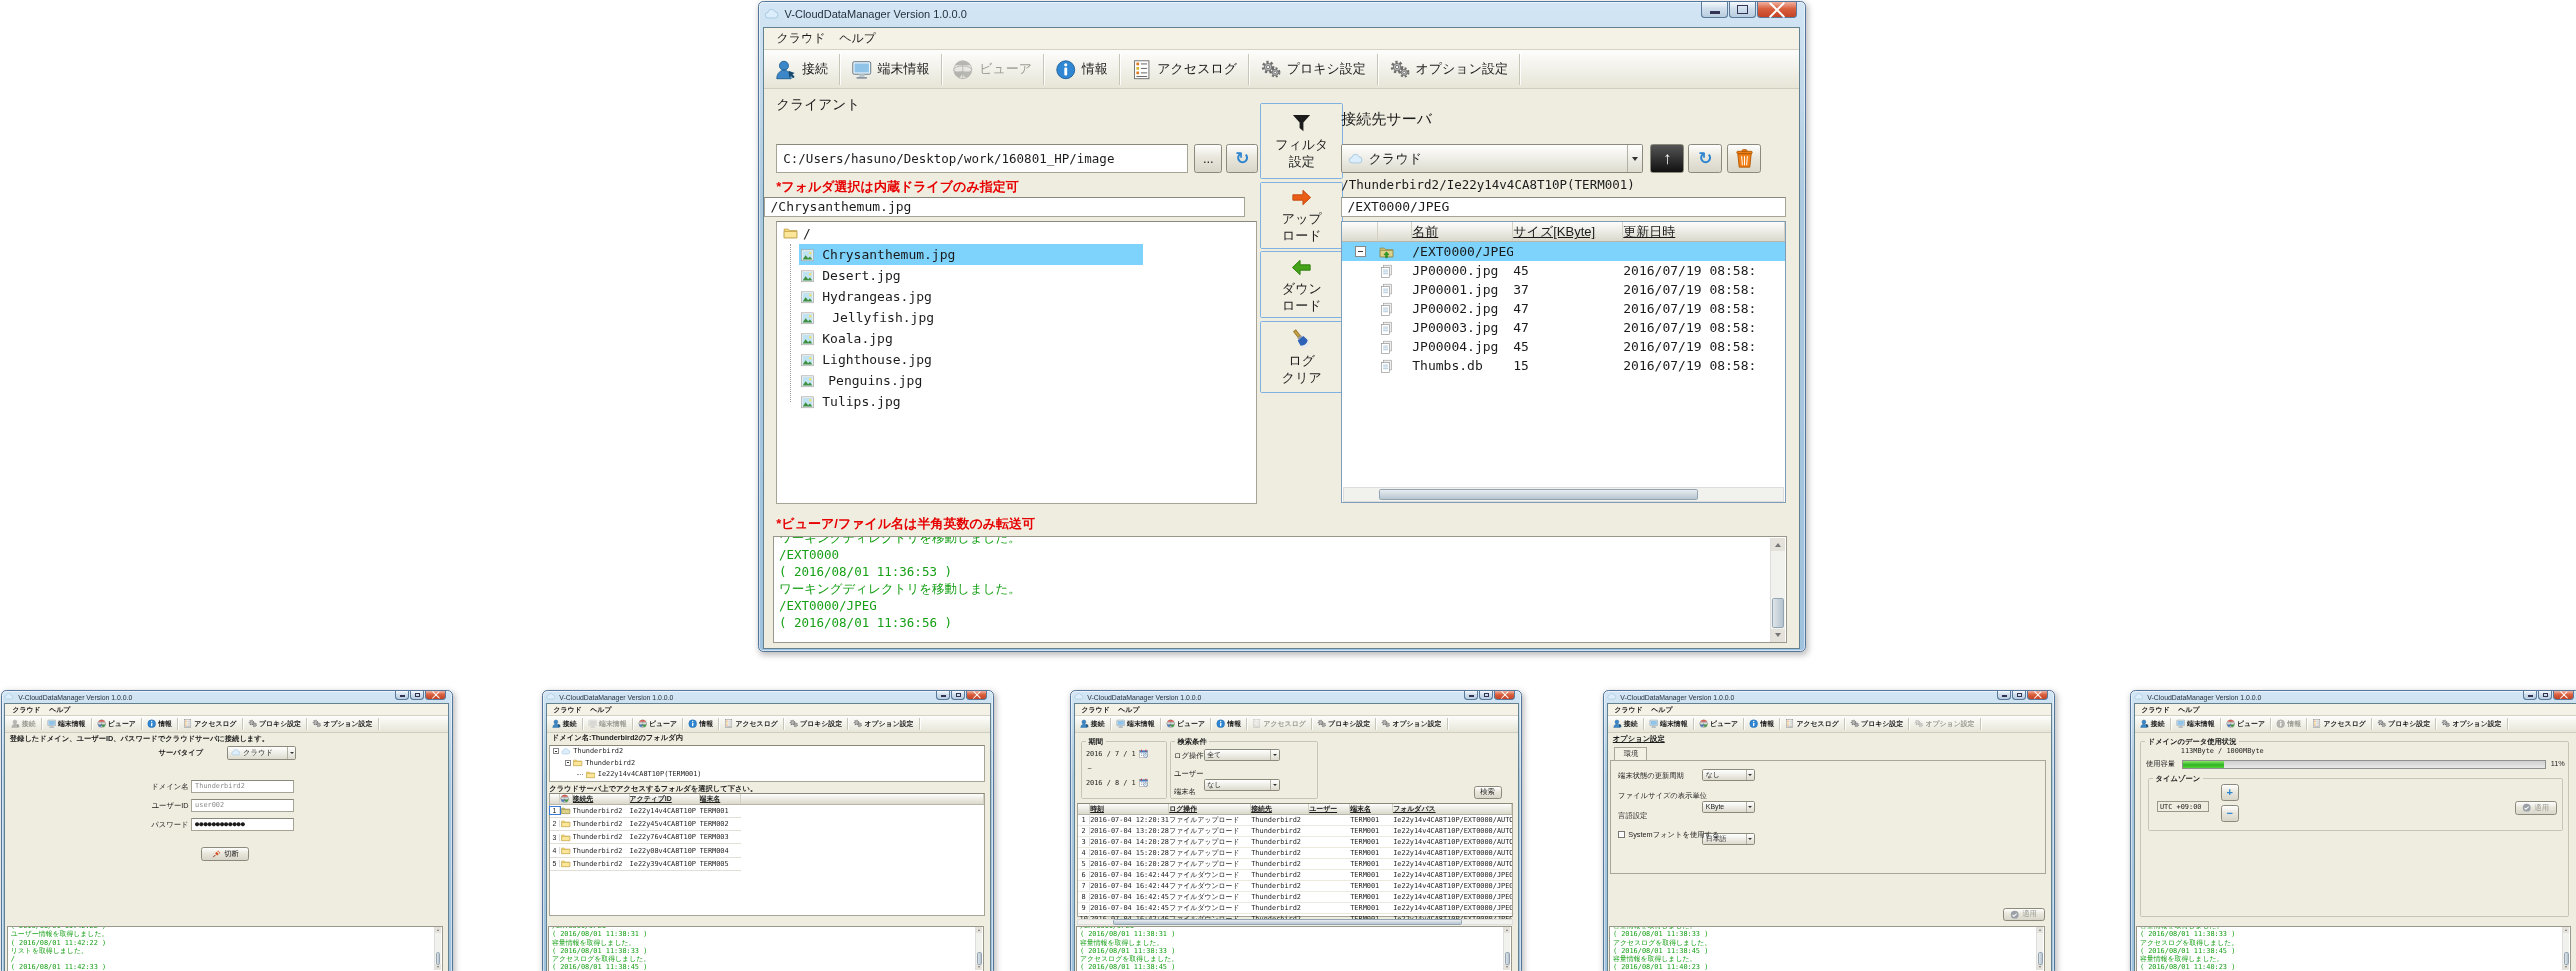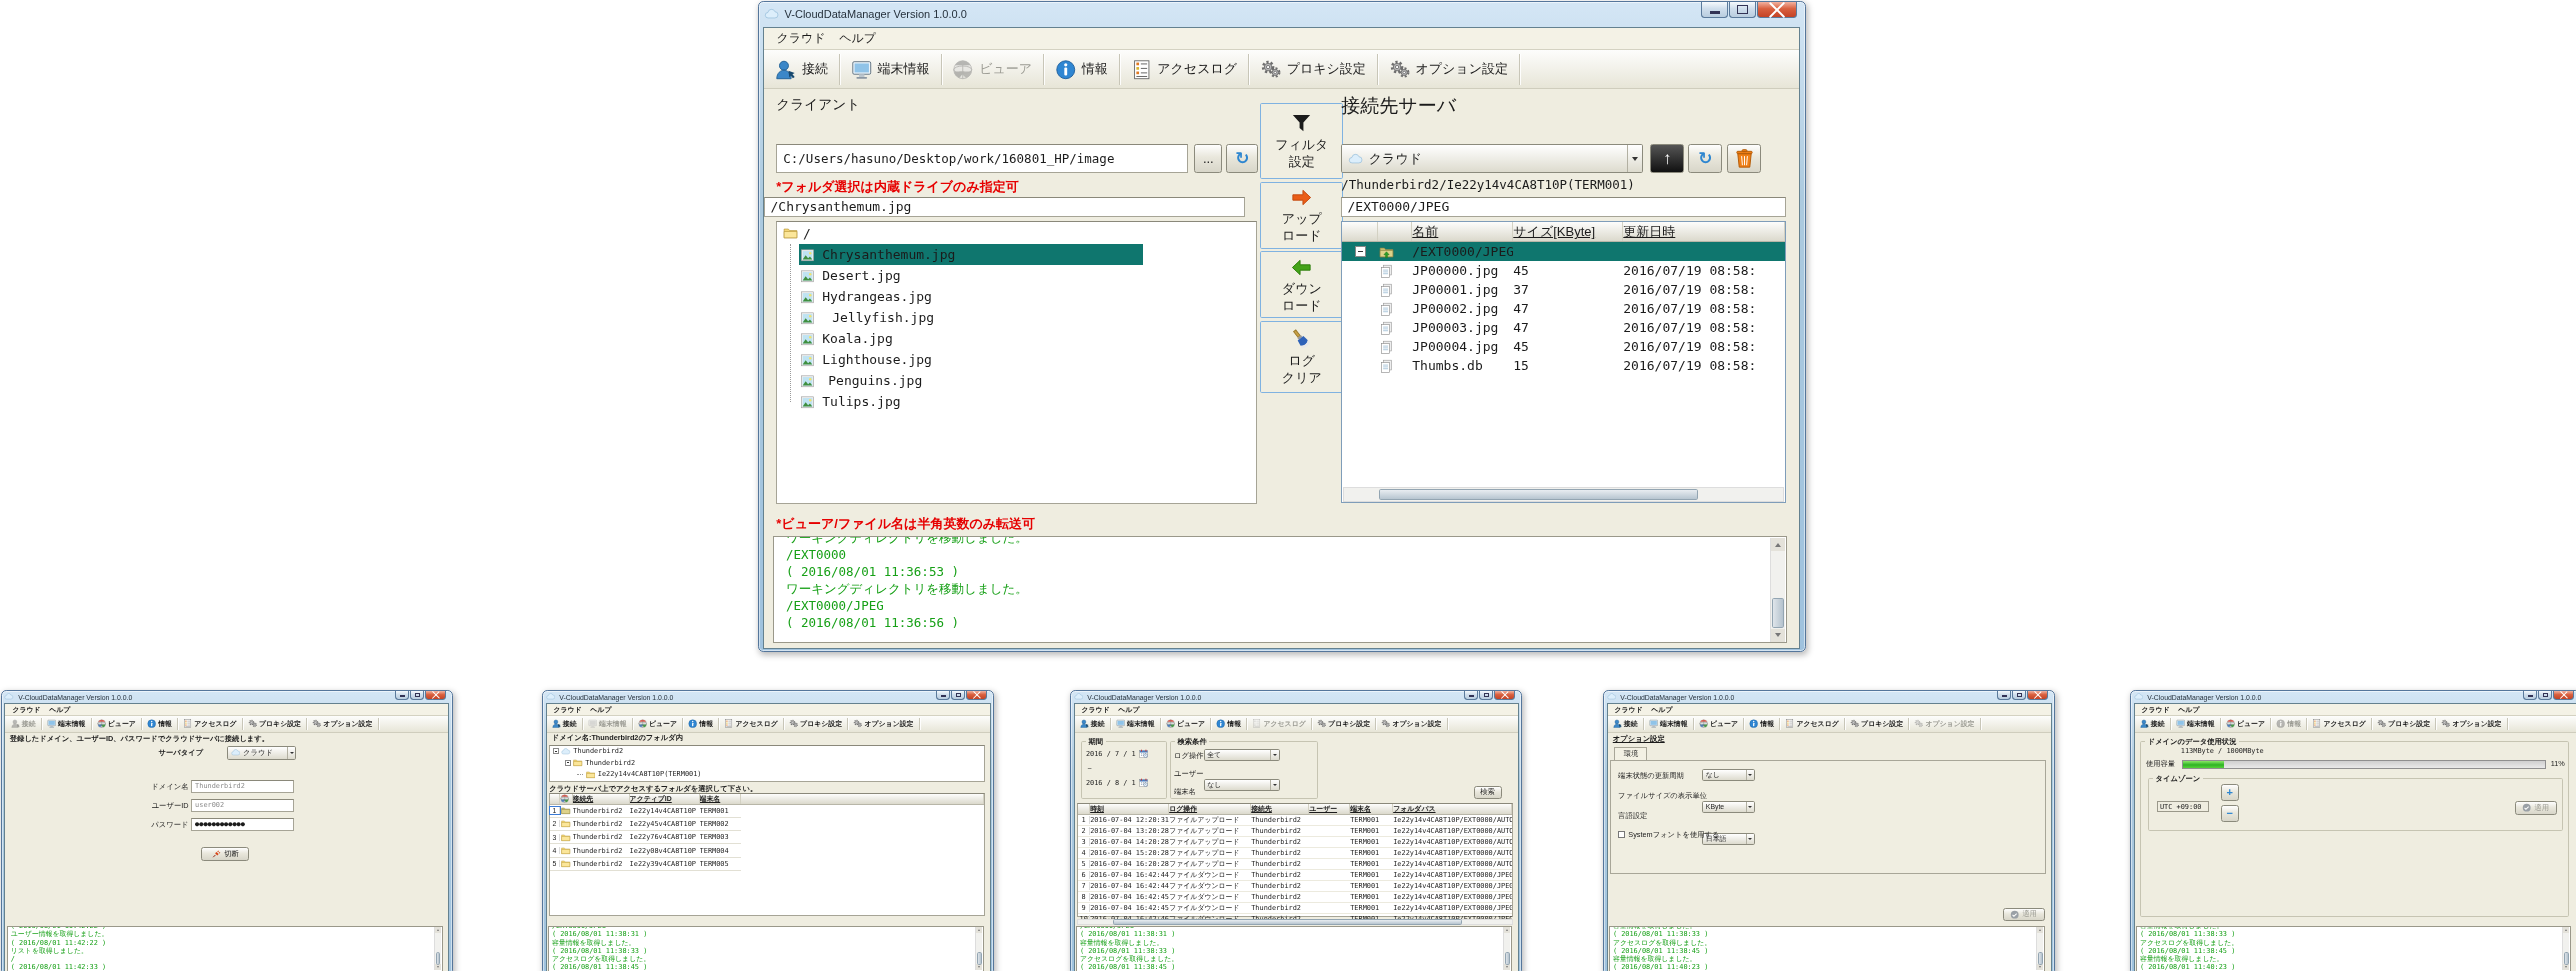--- a/index.html
+++ b/index.html
@@ -78,41 +78,41 @@
   .sm-dda .tri{border-left-width:2.1px;border-right-width:2.1px;border-top-width:2.6px;}
   .refg{color:#2e86d0;font-weight:bold;font-size:17px;line-height:1;}
   .upbtn{background:linear-gradient(#555,#111);}
   .upg{color:#fff;font-weight:bold;font-size:17px;line-height:1;}
 
   .fs{border:0.9px solid #c6c4b2;border-radius:1.7px;box-sizing:border-box;}
   .fsl{position:absolute;top:-5.2px;left:4.3px;background:#efede0;padding:0 2.6px;font-weight:bold;white-space:nowrap;}
 
   .logbox{position:absolute;background:#fff;border:0.9px solid #9a988a;overflow:hidden;box-sizing:border-box;}
   .loglines{color:#16a016;font-family:"DejaVu Sans Mono",monospace;white-space:nowrap;}
-  .lg .loglines{font-size:12.5px;line-height:17px;margin:-8.6px 12px 0;}
+  .lg .loglines{font-size:12.5px;line-height:17px;margin:-8.6px 5px 0;}
   .sm .loglines{font-size:6.9px;line-height:8.2px;margin:-4.3px 2.6px 0;}
   .vscroll{position:absolute;top:0.9px;right:0.9px;bottom:0.9px;background:#f1f1ee;border-left:0.9px solid #ddd;}
   .lg .vscroll{width:13.7px;} .sm .vscroll{width:6px;}
   .va{position:absolute;left:0;right:0;background:#e4e2da;display:flex;align-items:center;justify-content:center;}
   .lg .va{height:13px;} .sm .va{height:6px;}
   .va.up{top:0;} .va.dn{bottom:0;}
   .va span{width:0;height:0;border-left:3.4px solid transparent;border-right:3.4px solid transparent;}
   .va.up span{border-bottom:4.3px solid #777;} .va.dn span{border-top:4.3px solid #777;}
   .sm .va span{border-left-width:1.7px;border-right-width:1.7px;}
   .sm .va.up span{border-bottom-width:2.6px;} .sm .va.dn span{border-top-width:2.6px;}
   .vthumb{position:absolute;left:0.9px;right:0.9px;background:linear-gradient(90deg,#dfe5ea,#b4c2cd);border:0.9px solid #93a5b2;border-radius:1.7px;}
 
   .hscroll{position:absolute;background:#f1f1ee;border:0.9px solid #ddd;display:flex;align-items:center;box-sizing:border-box;}
   .hthumb{height:70%;margin-left:8%;background:linear-gradient(#e8edf1,#b7c5d0);border:0.9px solid #93a5b2;border-radius:1.7px;}
 
   .thead{display:flex;background:linear-gradient(#fdfdfc,#dbd9cc);border-bottom:0.9px solid #b8b6a8;box-sizing:border-box;}
   .hc{box-sizing:border-box;text-align:left;border-right:0.9px solid #d3d1c3;overflow:hidden;white-space:nowrap;text-decoration:underline;}
   .trow{display:flex;align-items:center;box-sizing:border-box;}
   .tcell{box-sizing:border-box;overflow:hidden;white-space:nowrap;}
-  .selcyan{background:#0f766e;}
+  .selcyan{background:#7dd3fc;}
   .expbox{box-sizing:border-box;background:#fff;border:0.9px solid #888;display:flex;align-items:center;justify-content:center;}
   .lg .expbox{width:11px;height:11px;} .sm .expbox{width:6px;height:6px;}
   .expbox::after{content:"";background:#333;width:60%;height:0.9px;}
   .pbar{background:linear-gradient(#cfcfcf,#e9e9e9);border:0.9px solid #8f8f8f;box-sizing:border-box;}
   .pfill{height:100%;background:linear-gradient(#8ae867,#2eb424 55%,#57d13a);}
   .tab{background:#f3f1e4;border:0.9px solid #a8a698;border-bottom:none;display:flex;align-items:center;justify-content:center;box-sizing:border-box;}
   .panel{background:#f0eee1;border:0.9px solid #a8a698;box-sizing:border-box;}
   .cb{width:6.9px;height:6.9px;background:#fff;border:0.9px solid #777;display:inline-block;box-sizing:border-box;}
   .tzbox{background:#efede0;border:0.9px solid #9a988a;font-family:"DejaVu Sans Mono",monospace;font-size:6.9px;display:flex;align-items:center;padding-left:1.7px;box-sizing:border-box;}
   .plus{color:#2e86d0;font-weight:bold;font-size:11px;line-height:1;}
@@ -403,21 +403,21 @@
                     <path d="M8.2 10.4h7.6l1 6.2c-3 2.4-6.6 2.4-9.6 0z" fill="#2e62b8"></path>
                     <path d="M7.2 16.6c3 2.4 6.6 2.4 9.6 0l.7 2.6c-3.6 2.6-7.4 2.6-11 0z" fill="#e8e8e8"></path>
                   </g>
                 </svg>
               </span>
               <div style="line-height: 14.6px;">ログ</div>
               <div style="line-height: 14.6px;">クリア</div>
             </div>
           </div>
 
-        <div class="a" style="left:577px;top:4px;font-size:19px">接続先サーバ</div>
+        <div class="a" style="left:577px;top:21px;font-size:15px">接続先サーバ</div>
         <div class="a dd" style="left:577px;top:55px;width:302px;height:29px;font-size:13px">
           <span class="ic20">
               <svg viewBox="0 0 24 24">
                 <path d="M6.5 18a4.5 4.5 0 0 1-.4-9 6 6 0 0 1 11.6-1.2A4.6 4.6 0 0 1 17.4 18z" fill="#dceefb" stroke="#8ab4d4"></path>
               </svg>
             </span>
           <span style="margin-left:5.2px">クラウド</span>
           <span class="dda">
               <span class="tri"></span>
             </span>

